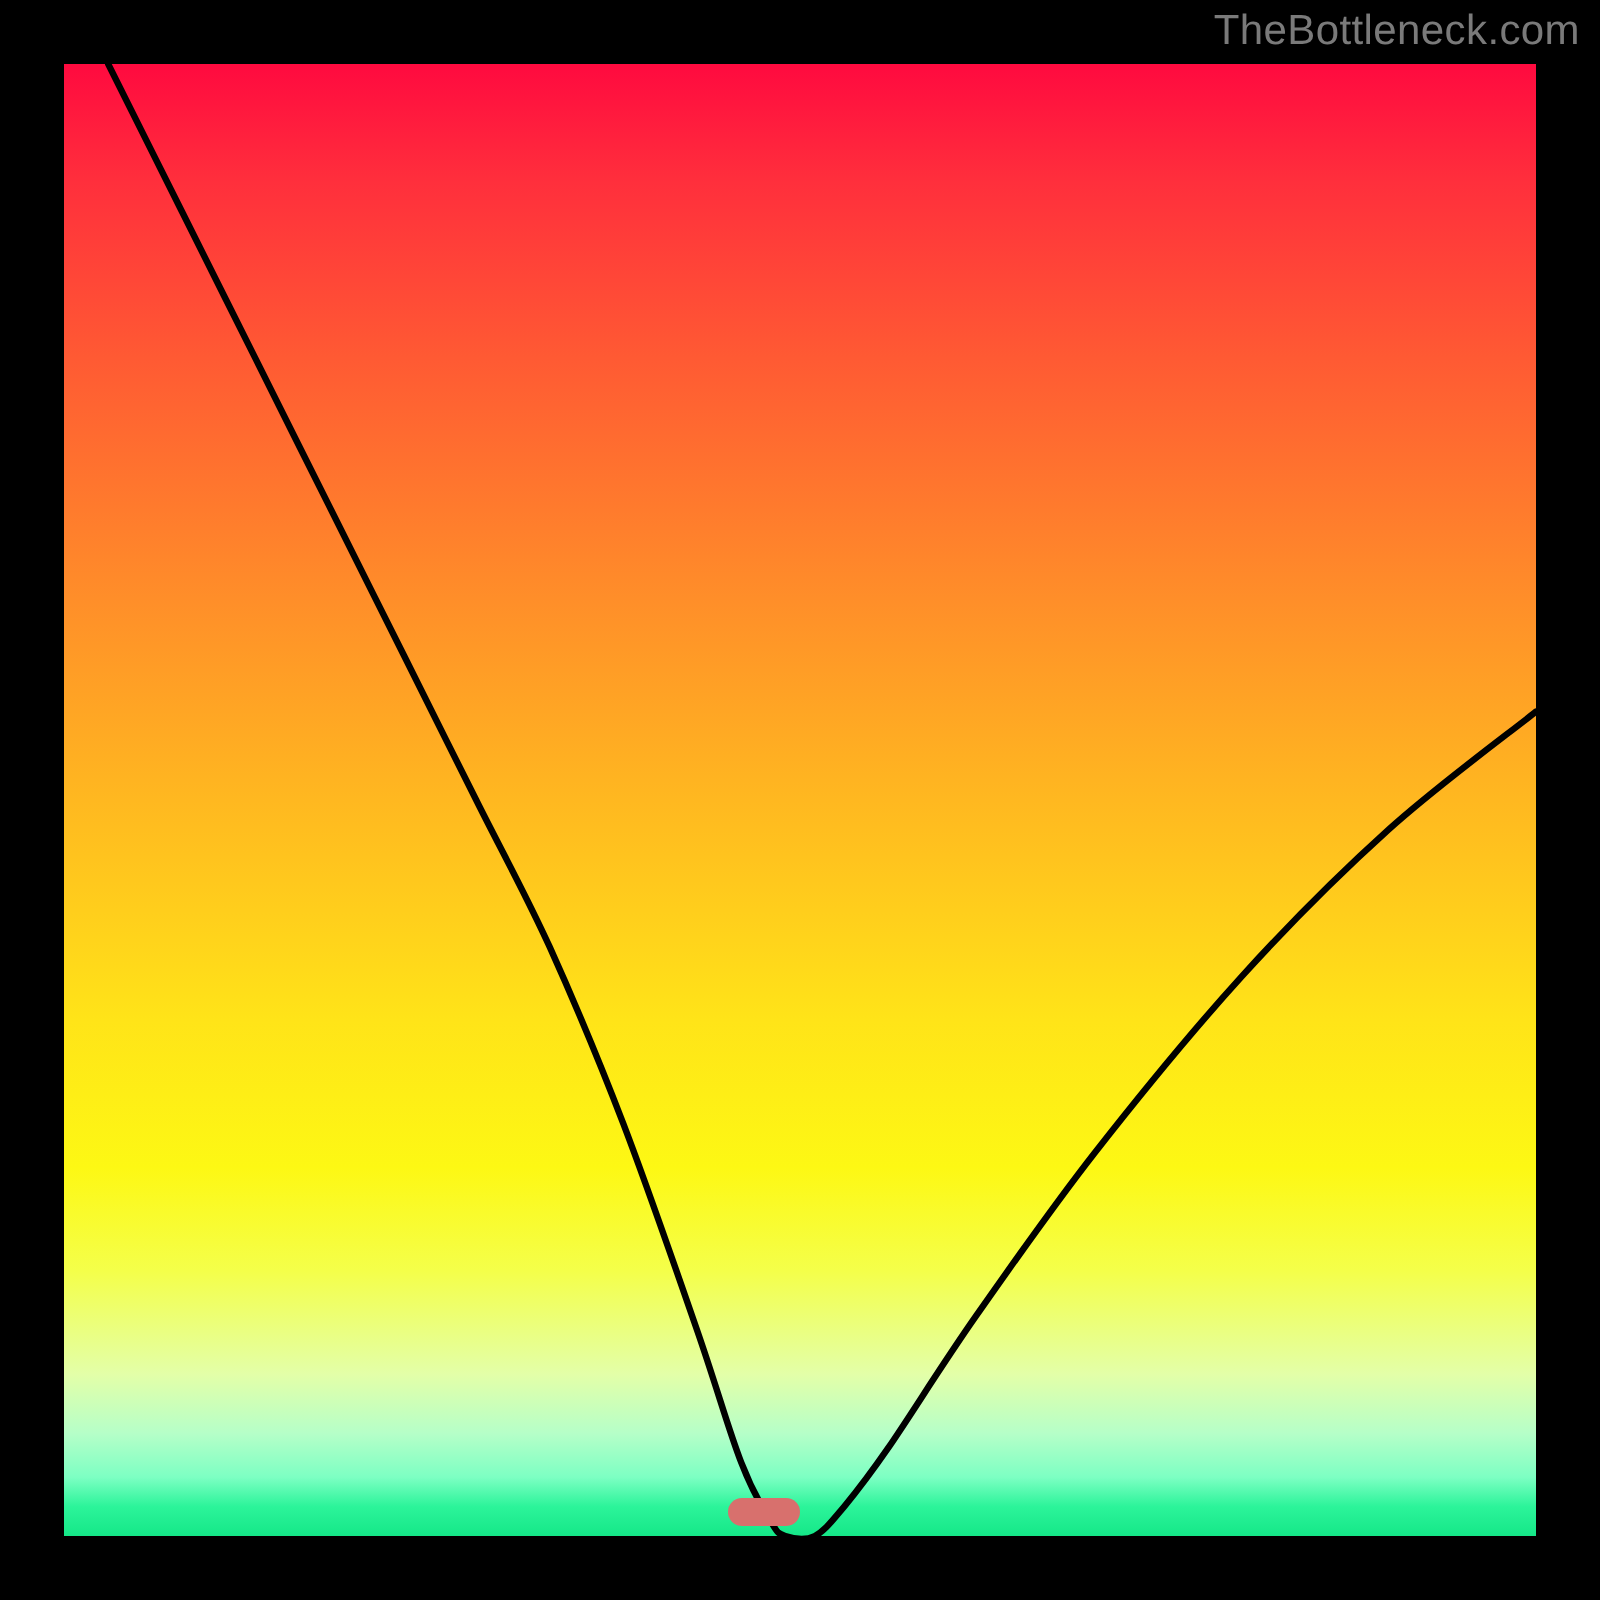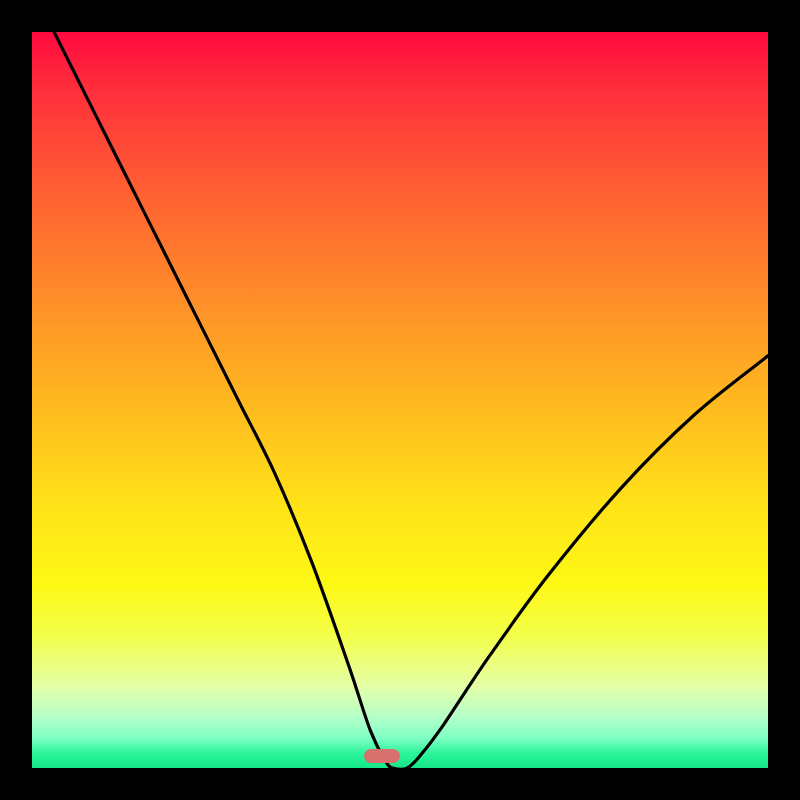--- a/index.html
+++ b/index.html
@@ -67,20 +67,21 @@
     font-size: 21px;
     letter-spacing: 0.2px;
     user-select: none;
   }
 </style>
 </head>
 <body>
 
 <div class="stage">
 
+  <div class="attribution">TheBottleneck.com</div>
 
   <div class="plot">
     <div class="gradient"></div>
 
     <svg class="curve" viewBox="0 0 736 736" preserveAspectRatio="none">
       <path fill="none" stroke="#000" stroke-width="3.2" stroke-linecap="round" stroke-linejoin="round" d="M 22.1 0.0 C 28.2 12.3 46.6 49.1 58.9 73.6 C 71.1 98.1 83.4 122.7 95.7 147.2 C 107.9 171.7 120.2 196.3 132.5 220.8 C 144.7 245.3 157.0 269.9 169.3 294.4 C 181.5 318.9 193.8 343.5 206.1 368.0 C 218.3 392.5 230.6 414.6 242.9 441.6 C 255.1 468.6 267.4 498.0 279.7 529.9 C 291.9 561.8 306.7 604.7 316.5 633.0 C 326.3 661.2 332.4 683.3 338.6 699.2 C 344.7 715.1 349.6 722.5 353.3 728.6 C 357.0 734.8 357.0 734.8 360.6 736.0 C 364.3 737.2 370.5 738.5 375.4 736.0 C 380.3 733.5 383.9 728.6 390.1 721.3 C 396.2 713.9 401.1 707.8 412.2 691.8 C 423.2 675.9 439.1 650.1 456.3 625.6 C 473.5 601.1 493.1 572.9 515.2 544.6 C 537.3 516.4 564.3 483.3 588.8 456.3 C 613.3 429.3 637.9 404.8 662.4 382.7 C 686.9 360.6 723.7 333.7 736.0 323.8"></path>
     </svg>
 
     <div class="marker" style="left: 331.6px; top: 717.224px;"></div>
   </div>

